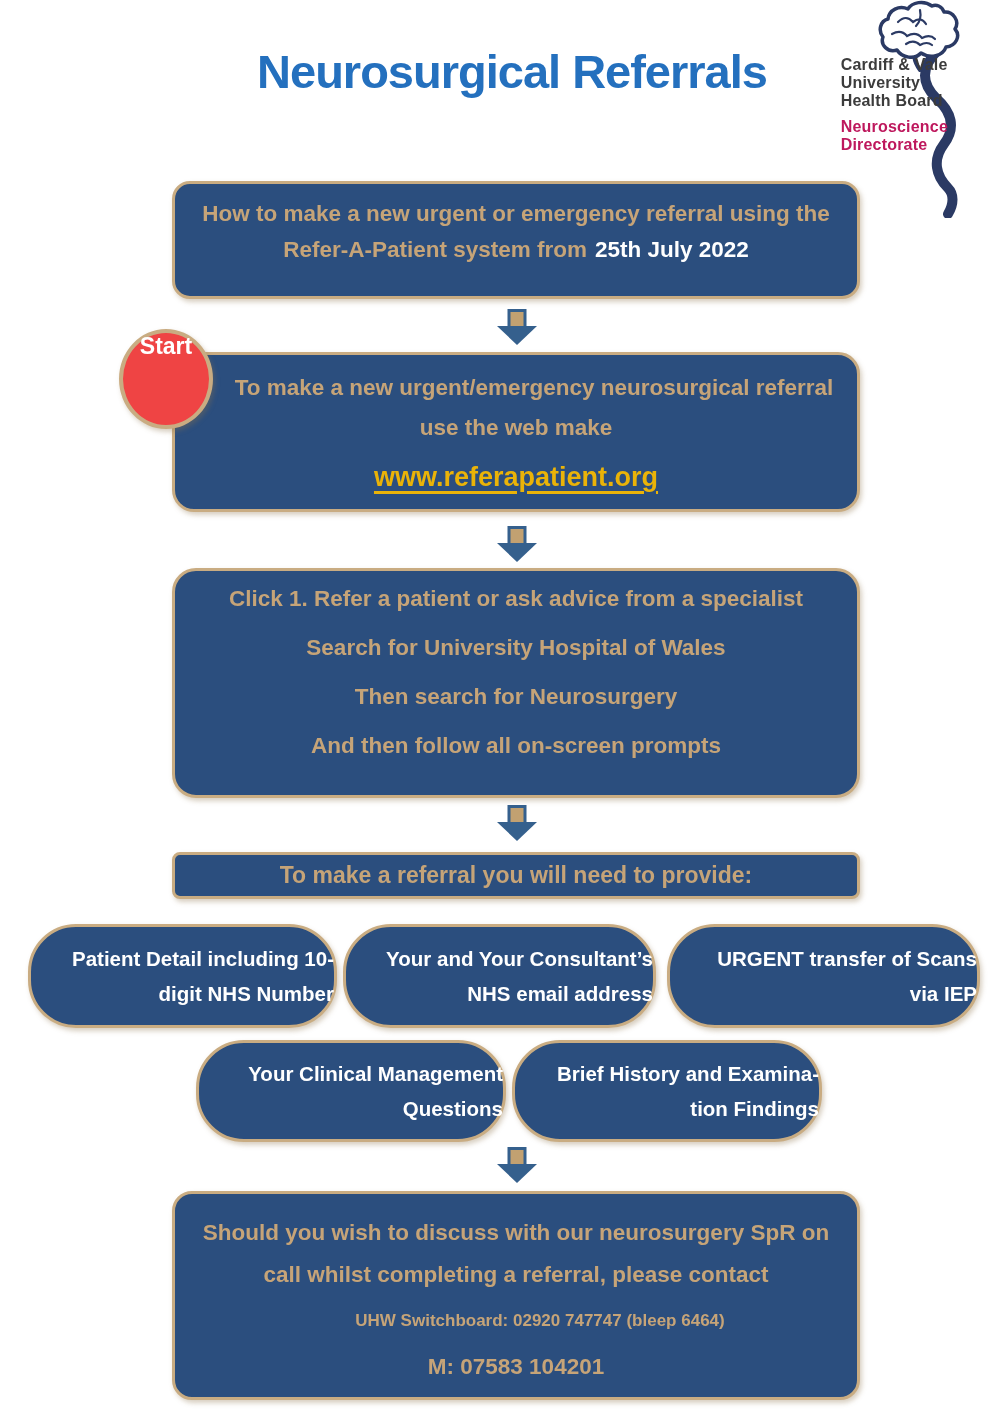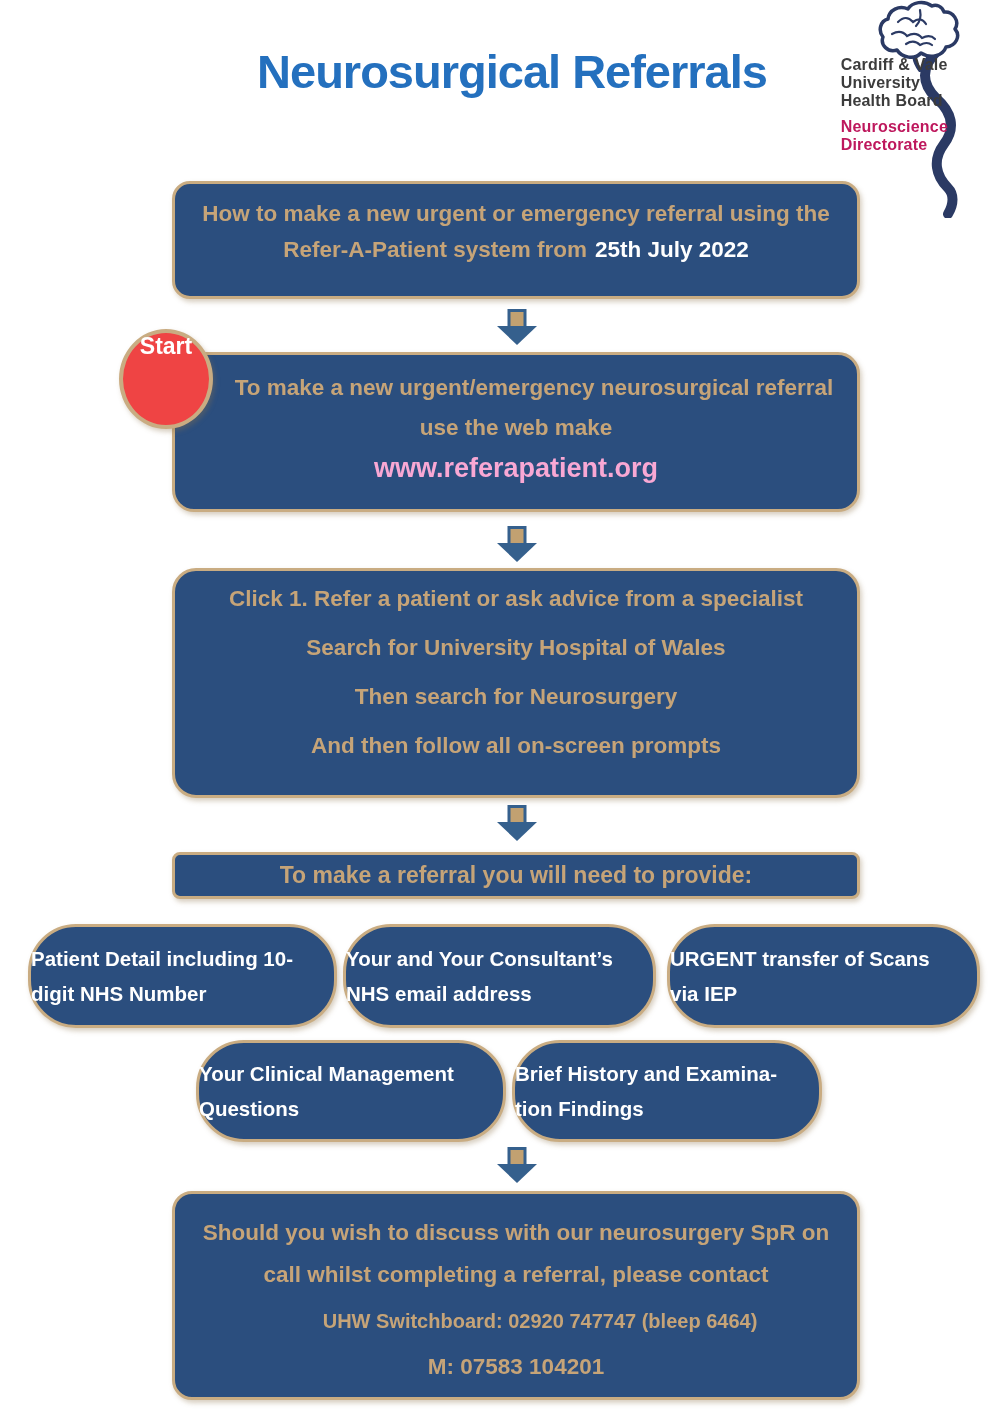--- a/index.html
+++ b/index.html
@@ -26,42 +26,42 @@
   .white{color:#ffffff;margin-left:8px;}
 
   .start{position:absolute;left:119px;top:329px;width:94px;height:100px;
          box-sizing:border-box;background:#ef4444;border:4px solid #C9AC82;border-radius:50%;
          display:flex;align-items:flex-start;justify-content:center;z-index:5;
          color:#ffffff;font-weight:bold;font-size:23px;box-shadow:2px 3px 5px rgba(140,115,75,.35);}
 
   .weblink{left:172px;top:352px;width:688px;height:160px;padding-top:13px;border-radius:22px;}
   .weblink .l1{line-height:40px;font-size:22.5px;padding-left:36px;}
   .weblink .l2{line-height:40px;font-size:22.5px;}
-  .url{display:inline-block;line-height:40px;font-size:27px;color:#f9a8d4;
-       text-decoration-thickness:2.5px;text-underline-offset:5px;cursor:pointer;}
+  .url{display:inline-block;margin-top:9px;line-height:40px;font-size:27px;color:#eab308;
+       text-decoration:underline;text-decoration-thickness:2.5px;text-underline-offset:5px;cursor:pointer;}
 
   .steps{left:172px;top:568px;width:688px;height:230px;padding-top:3px;border-radius:24px;}
   .steps .ln{line-height:49px;font-size:22.5px;}
 
   .bar{left:172px;top:852px;width:688px;height:47px;border-radius:8px;
        display:flex;align-items:center;justify-content:center;font-size:23px;}
 
   .pill{position:absolute;box-sizing:border-box;background:#2B4E7E;border:3px solid #C9AC82;
         border-radius:48px;color:#ffffff;font-weight:bold;font-size:20.5px;line-height:35px;
-        display:flex;flex-direction:column;align-items:flex-start;justify-content:center;
+        display:flex;flex-direction:column;align-items:flex-end;justify-content:center;
         text-align:center;box-shadow:2px 3px 5px rgba(140,115,75,.35);}
   .pill-a{left:28px;top:924px;width:309px;height:104px;}
   .pill-b{left:343px;top:924px;width:313px;height:104px;}
   .pill-c{left:667px;top:924px;width:313px;height:104px;}
   .pill-d{left:196px;top:1040px;width:310px;height:102px;}
   .pill-e{left:512px;top:1040px;width:310px;height:102px;}
 
   .contact{left:172px;top:1191px;width:688px;height:209px;padding-top:18px;border-radius:20px;}
   .contact .para{line-height:42px;font-size:22.5px;}
-  .contact .l2{line-height:42px;font-size:20px;margin-top:4px;padding-left:48px;}
+  .contact .l2{line-height:42px;font-size:17px;margin-top:4px;padding-left:48px;}
   .contact .l3{line-height:42px;font-size:22.5px;margin-top:4px;}
 
   .arrow{position:absolute;left:494px;width:46px;height:38px;}
 </style>
 </head>
 <body>
 
 <div class="page">
 
   <h1 class="title">Neurosurgical Referrals</h1>

